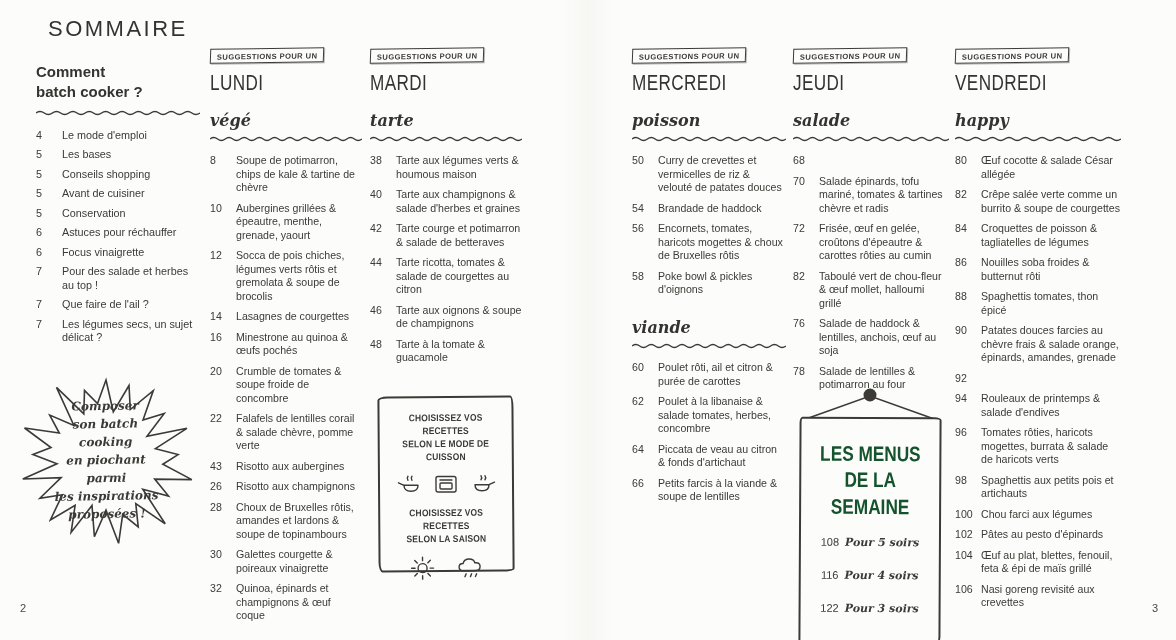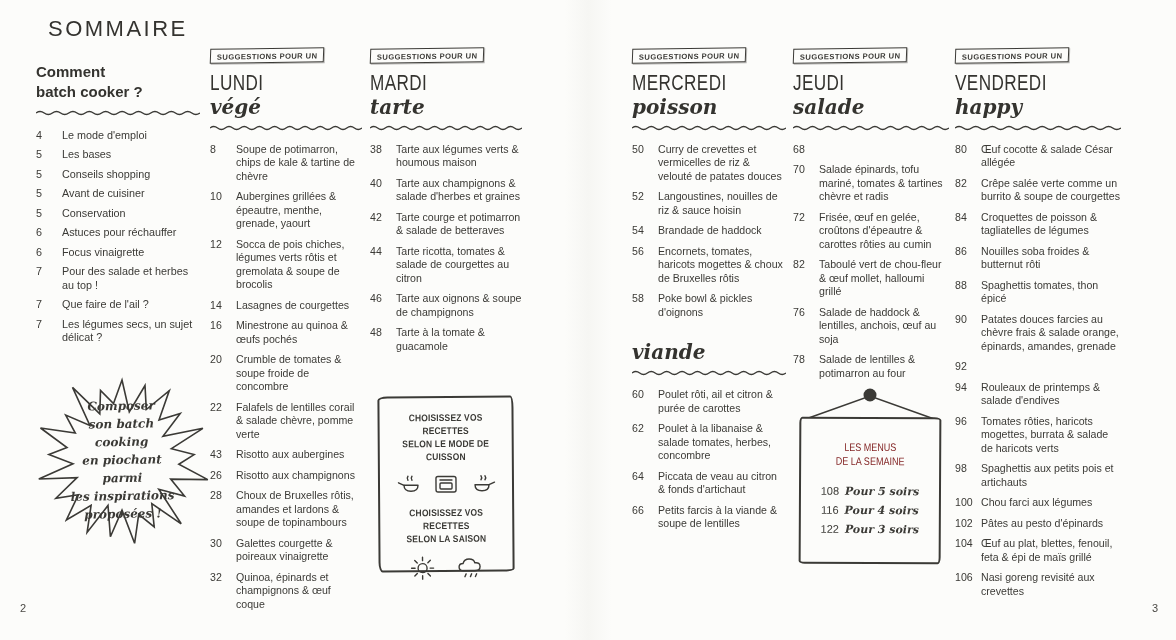--- a/index.html
+++ b/index.html
@@ -24,21 +24,21 @@
   
   .intro { position:absolute; left:36px; top:62px; width:164px; }
   .intro-heading { font-size:15px; font-weight:700; line-height:1.35; color:#34332f; }
   .intro-heading span { display:block; }
   .toc-list { margin-top:12px; display:flex; flex-direction:column; gap:6px; }
   .toc-item { display:flex; font-size:10.8px; line-height:13.5px; }
   .toc-item .num { width:26px; flex-shrink:0; }
   .toc-item .txt { flex:1; }
 
   
-  .bubble { position:absolute; left:28px; top:366px; width:188px; height:188px; }
+  .bubble { position:absolute; left:12px; top:366px; width:188px; height:188px; }
   .bubble svg { position:absolute; inset:0; }
   .bubble polygon { fill:none; stroke:#3b3a36; stroke-width:1.6; stroke-linejoin:miter; }
   .bubble-text {
     position:absolute; inset:36px; display:flex; flex-direction:column;
     align-items:center; justify-content:center;
     font-family:"DejaVu Serif", serif; font-style:italic; font-weight:700;
     font-size:12px; line-height:1.5; text-align:center; transform:rotate(-1deg);
   }
 
   
@@ -55,21 +55,21 @@
     letter-spacing:0.4px; transform:rotate(-0.8deg) skewX(-3deg);
     box-shadow:1px 1px 0 rgba(59,58,54,0.35);
   }
   .day-name {
     display:inline-block; margin-top:9px; font-size:22px; font-weight:500;
     letter-spacing:0.5px; transform:scaleX(0.78); transform-origin:left;
     color:#34332f; line-height:1;
   }
   .day-theme {
     font-family:"DejaVu Serif", serif; font-style:italic; font-weight:700;
-    font-size:20px; line-height:1.1; margin-top:2px; color:#34332f;
+    font-size:16px; line-height:1.1; margin-top:18px; color:#34332f;
   }
   .day-col .toc-list { margin-top:11px; gap:7px; }
   .day-col .toc-item { font-size:10.6px; line-height:13.5px; }
 
   .sub-section { margin-top:22px; }
 
   
   .cuisson-box {
     position:absolute; left:378px; top:396px; width:136px; height:176px;
     border:2px solid #3b3a36; background:#fcfcfa;
@@ -88,23 +88,23 @@
   .menus-sign { position:absolute; left:799px; top:388px; width:142px; }
   .sign-hanger { display:block; }
   .sign-hanger path { fill:none; stroke:#3b3a36; stroke-width:1.6; }
   .sign-hanger circle { fill:#3b3a36; stroke:none; }
   .sign-box {
     border:2px solid #3b3a36; background:#fcfcfa; margin-top:-3px;
     border-radius:3px 7px 3px 6px / 6px 3px 7px 3px;
     transform:rotate(0.3deg);
     padding:22px 6px 26px; text-align:center;
   }
-  .sign-title { font-size:11px; font-weight:400; line-height:1.25; color:#7f1d1d; }
+  .sign-title { font-size:21px; font-weight:700; line-height:1.25; color:#14532d; }
   .sign-title span { display:block; transform:scaleX(0.82); }
-  .sign-entries { margin-top:16px; display:flex; flex-direction:column; gap:6px; }
+  .sign-entries { margin-top:16px; display:flex; flex-direction:column; gap:20px; }
   .sign-entry { display:flex; justify-content:center; align-items:baseline; gap:6px; }
   .sign-entry .num { font-size:11px; }
   .sign-entry .lbl {
     font-family:"DejaVu Serif", serif; font-style:italic; font-weight:700; font-size:11px;
   }
 
   .folio { position:absolute; bottom:26px; font-size:11px; color:#4a4945; }
   .folio-left { left:20px; }
   .folio-right { right:18px; }
 </style>
@@ -353,24 +353,20 @@
     <svg class="wave" width="154" height="8" viewBox="0 0 150 8" preserveAspectRatio="none">
         <path d="M0 4 Q3.75 1 7.5 4 T15 4 T22.5 4 T30 4 T37.5 4 T45 4 T52.5 4 T60 4 T67.5 4 T75 4 T82.5 4 T90 4 T97.5 4 T105 4 T112.5 4 T120 4 T127.5 4 T135 4 T142.5 4 T150 4"></path>
       </svg>
     <div class="toc-list">
 
         <div class="toc-item">
           <span class="num">50</span>
           <span class="txt">Curry de crevettes et vermicelles de riz &amp; velouté de patates douces</span>
         </div>
 
-        <div class="toc-item">
-          <span class="num">52</span>
-          <span class="txt">Langoustines, nouilles de riz &amp; sauce hoisin</span>
-        </div>
 
         <div class="toc-item">
           <span class="num">54</span>
           <span class="txt">Brandade de haddock</span>
         </div>
 
         <div class="toc-item">
           <span class="num">56</span>
           <span class="txt">Encornets, tomates, haricots mogettes &amp; choux de Bruxelles rôtis</span>
         </div>

